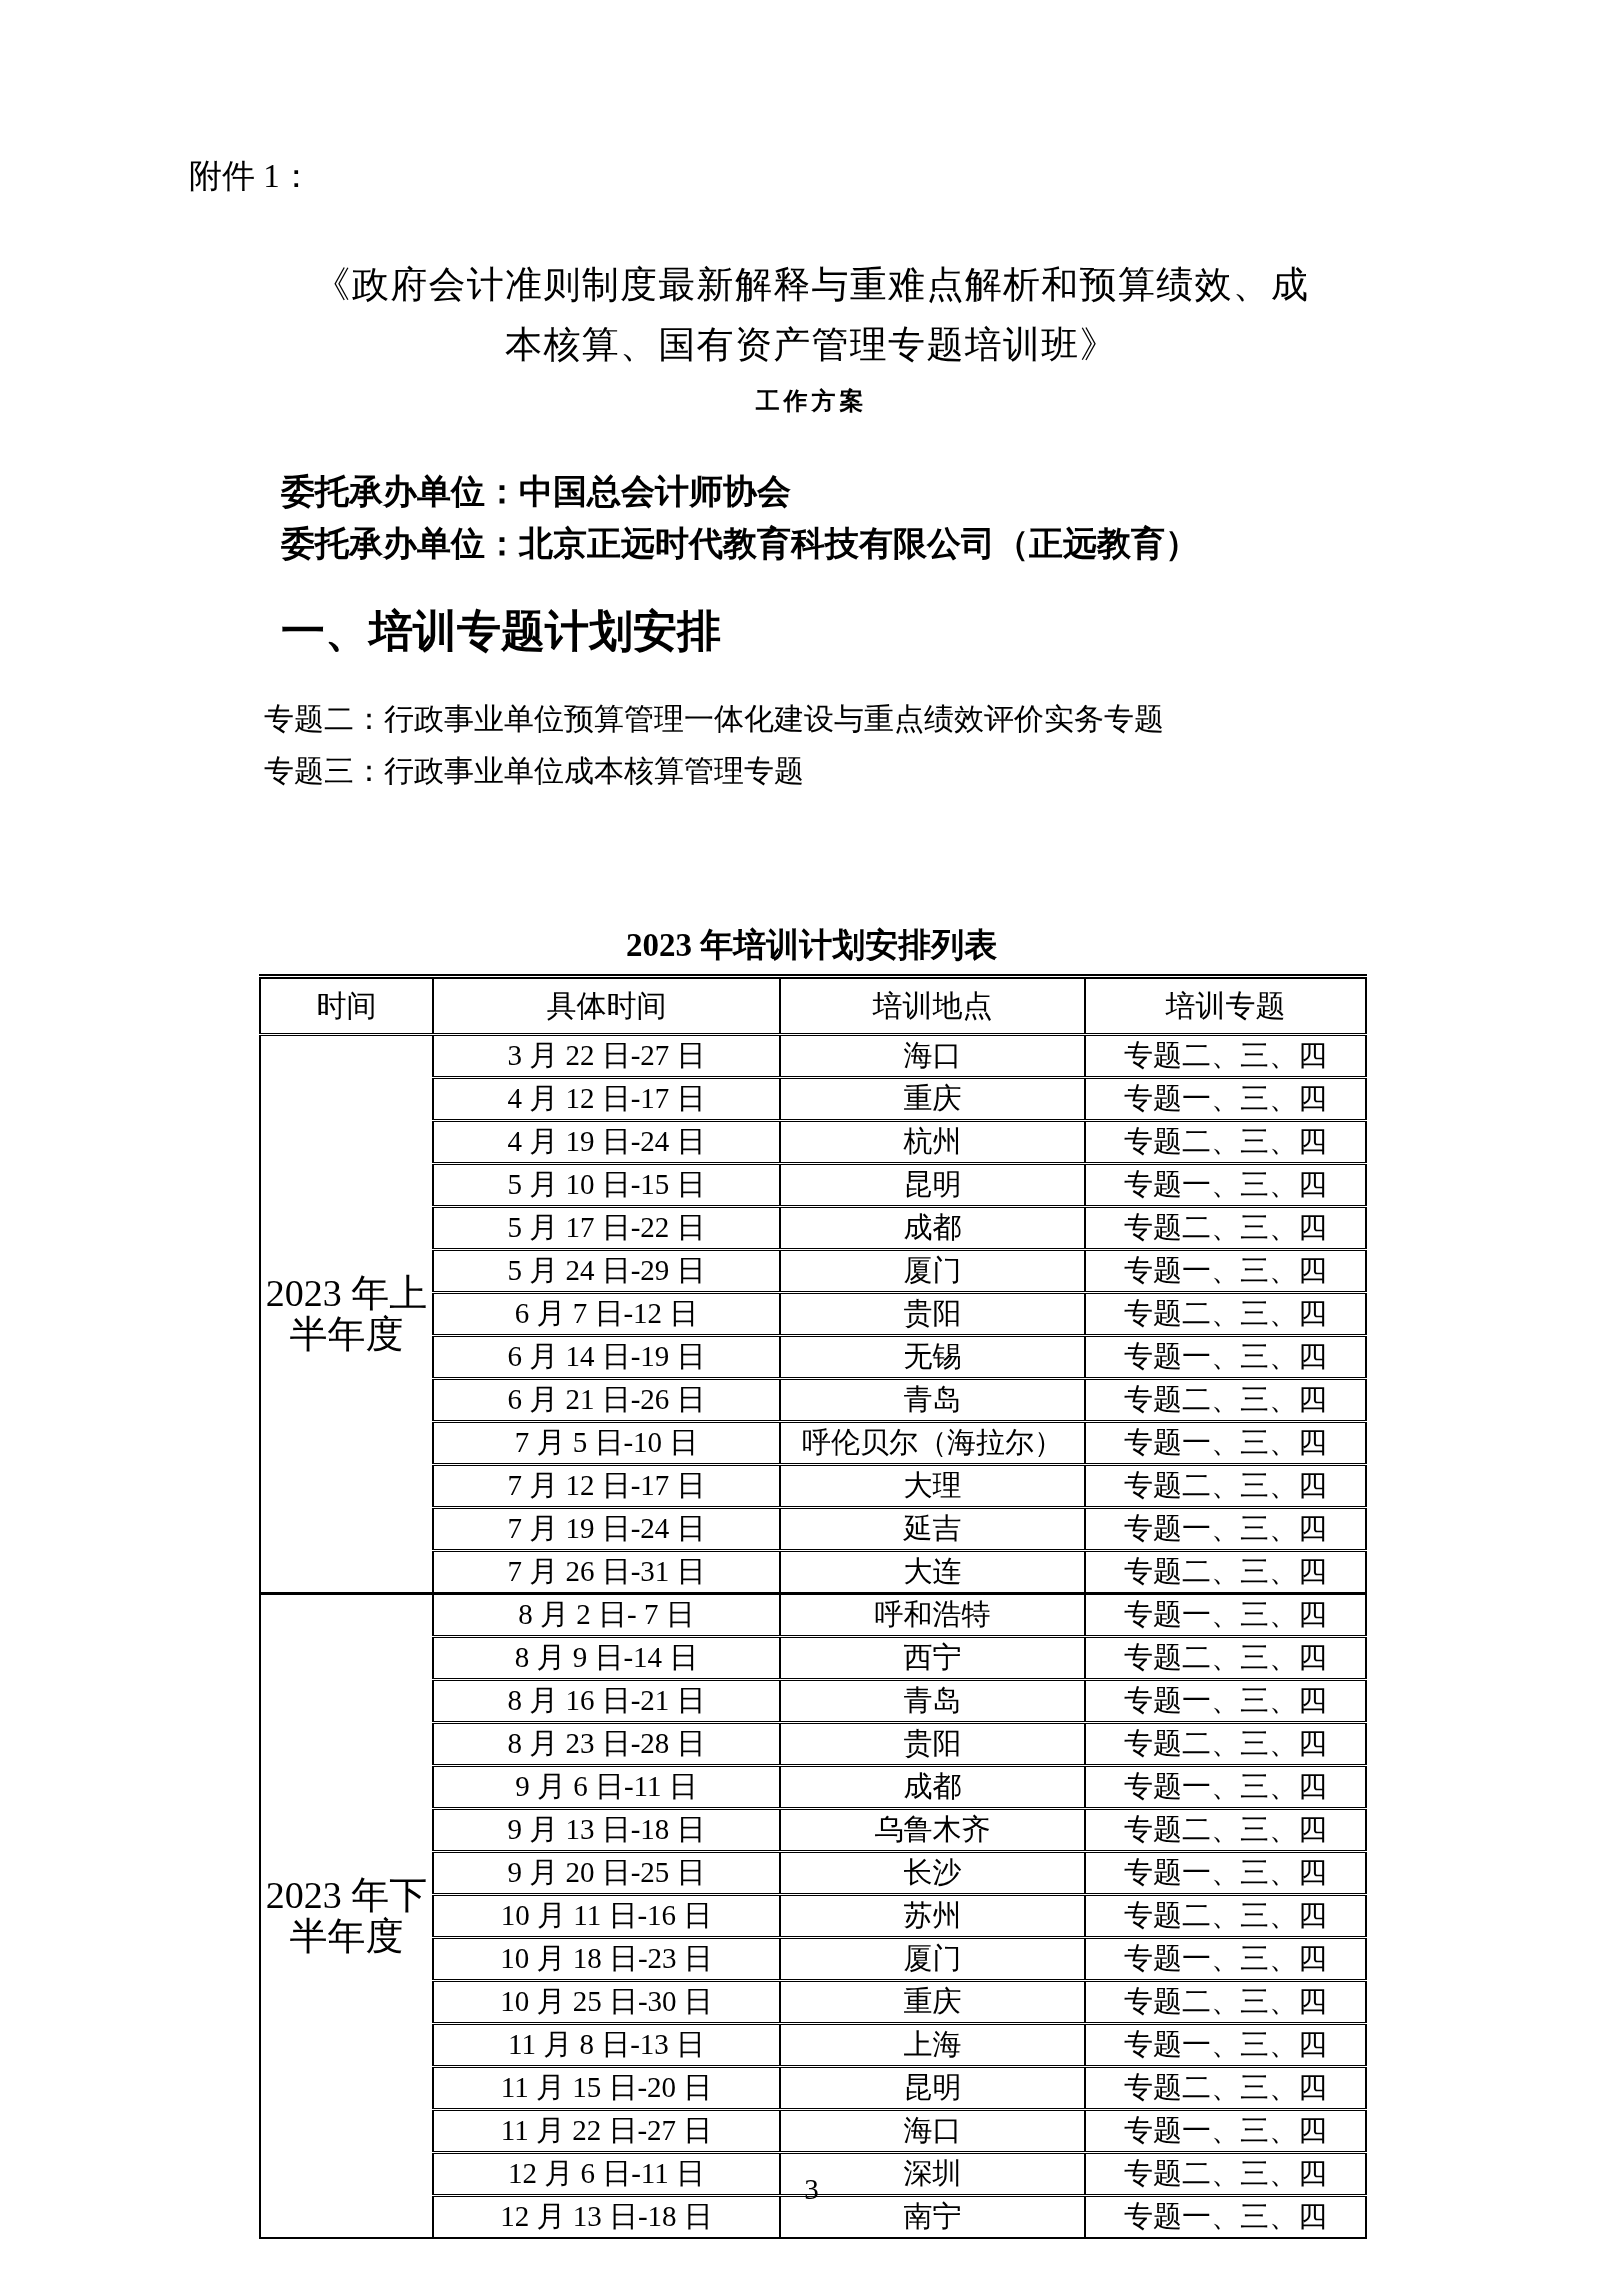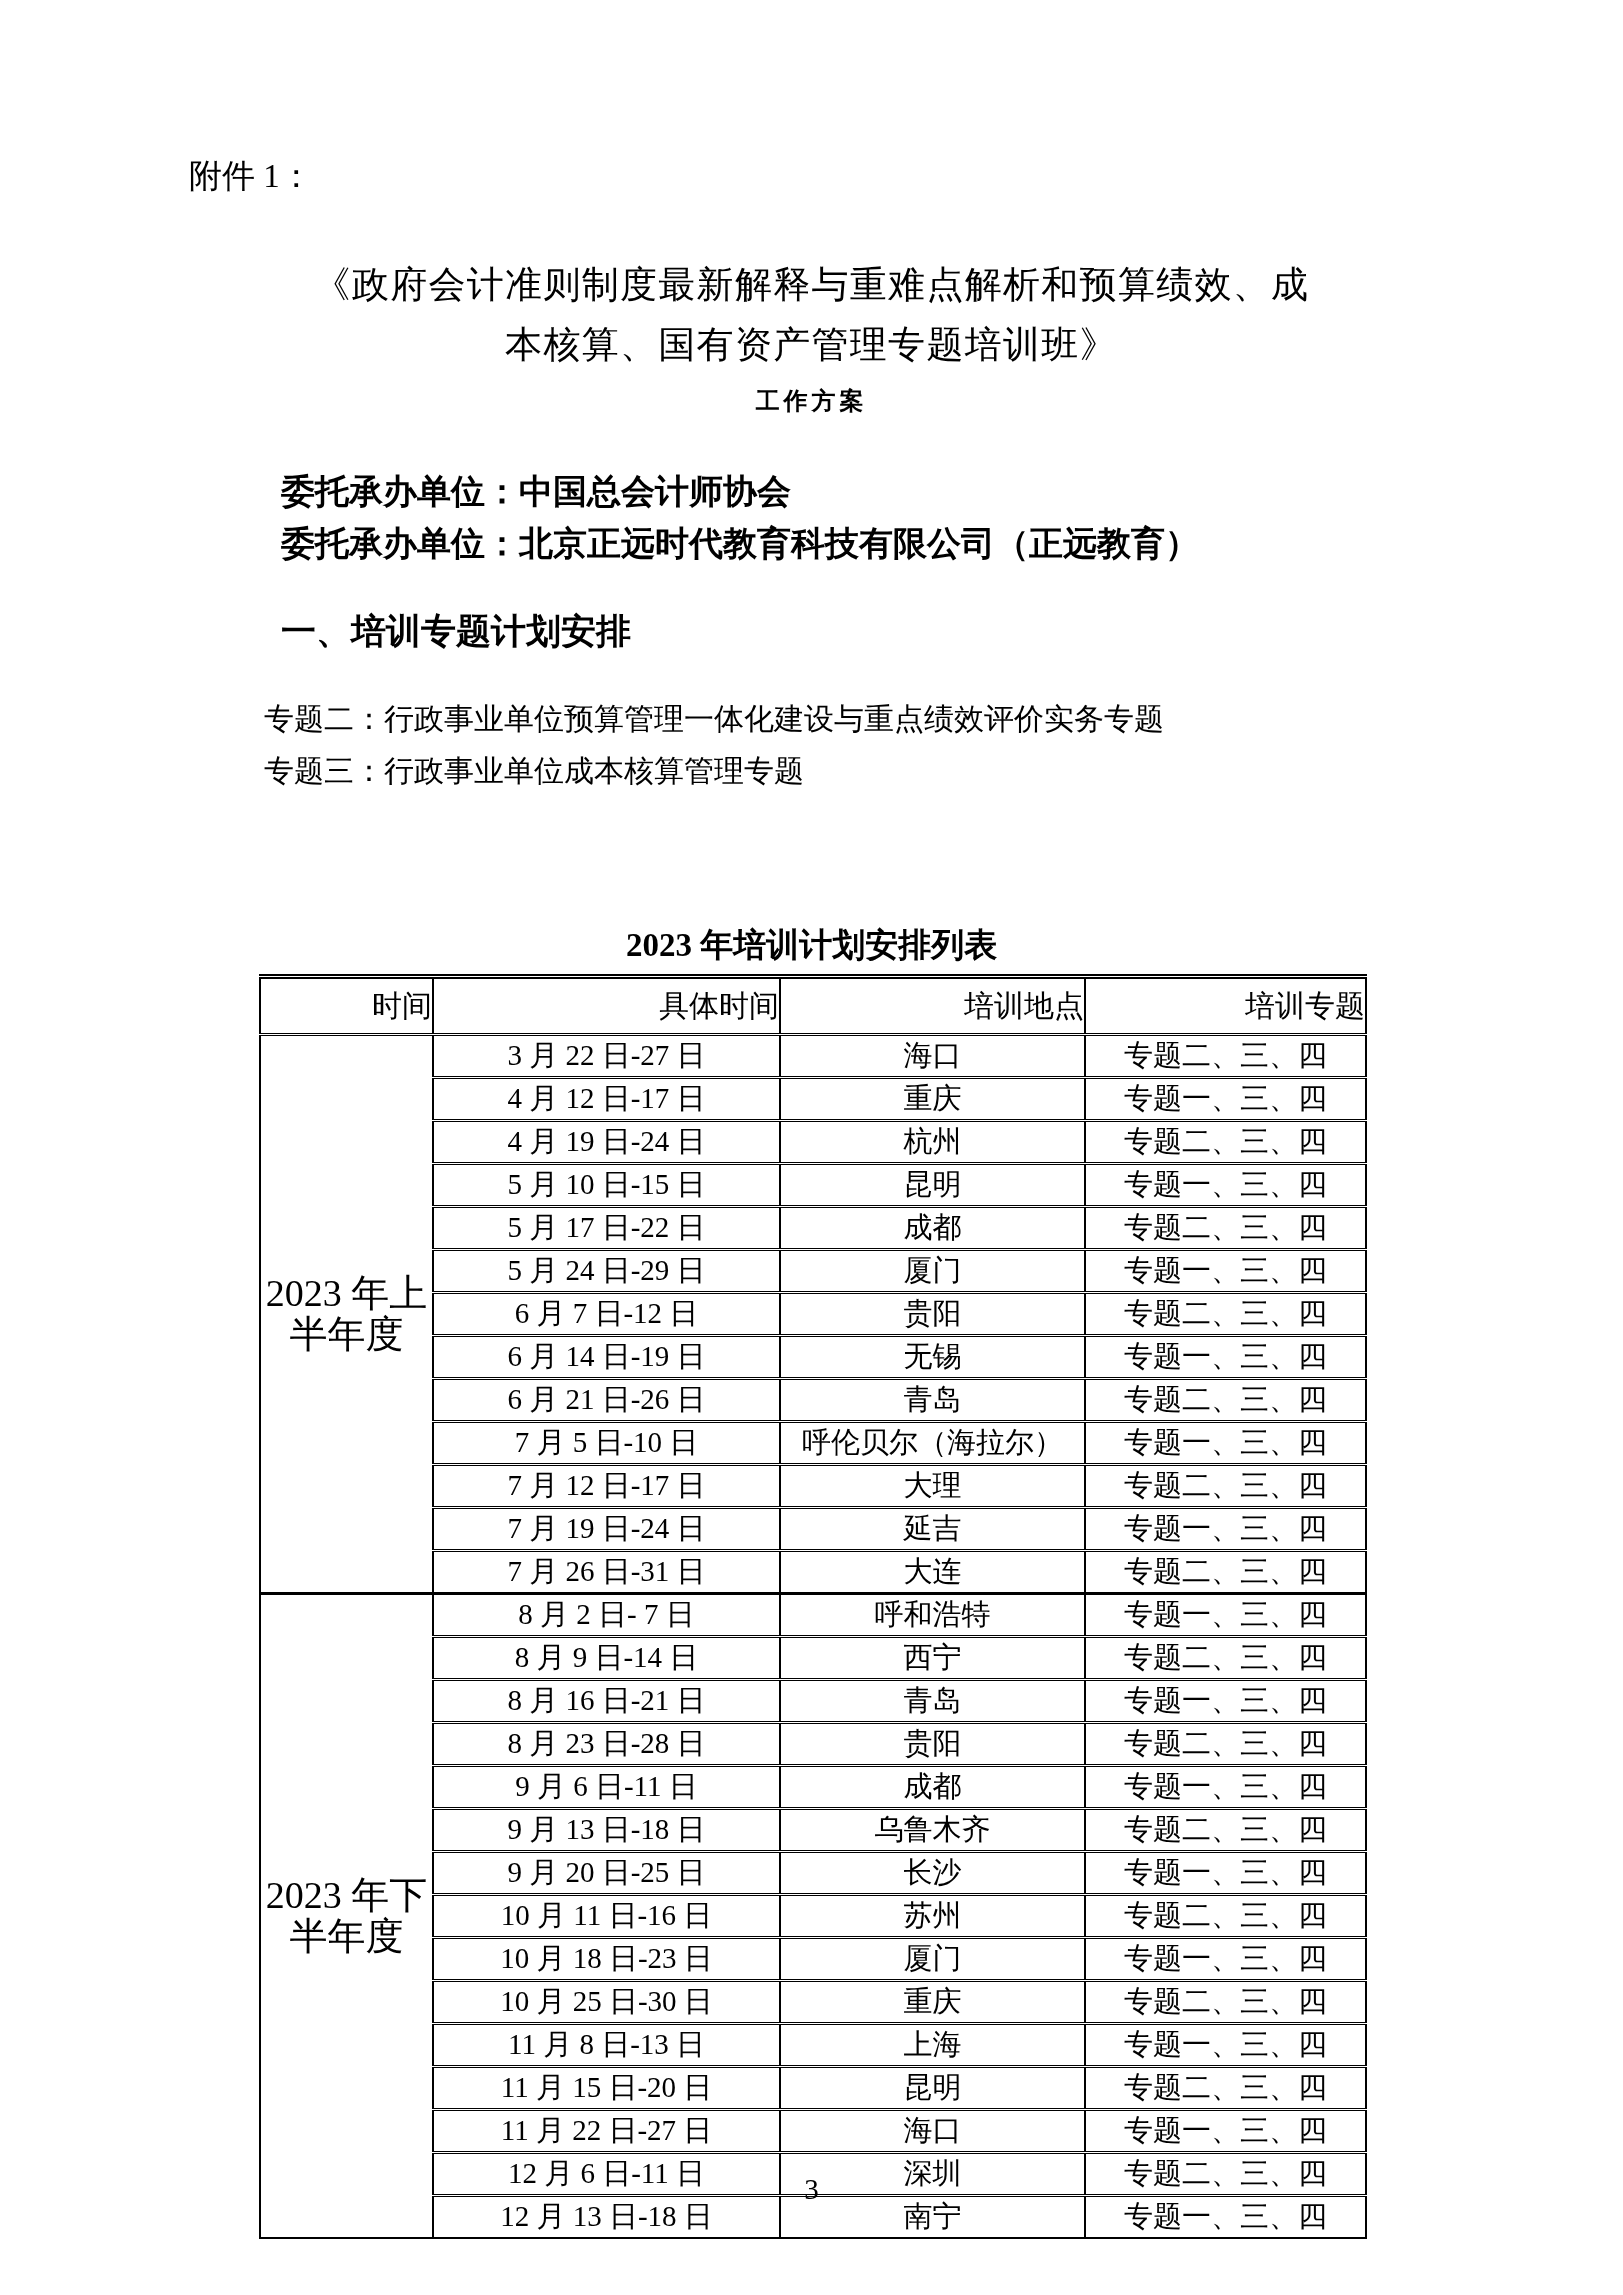--- a/index.html
+++ b/index.html
@@ -29,21 +29,21 @@
     line-height: 47px;
     letter-spacing: 3.9px;
   }
   #organizers {
     left: 281px; top: 466px;
     font-size: 34px; font-weight: bold;
     line-height: 52px;
   }
   #section-heading {
     left: 281px; top: 609px;
-    font-size: 35px; font-weight: bold;
+    font-size: 44px; font-weight: bold;
     line-height: 46px;
   }
   #topics {
     left: 264px; top: 693px;
     font-size: 30px;
     line-height: 52px;
   }
   #table-title {
     left: 0; right: 0; top: 922px;
     text-align: center;
@@ -68,21 +68,20 @@
     padding: 0;
     overflow: hidden;
     white-space: nowrap;
   }
   #schedule-table { border-top: 5.2px double #000; border-bottom: 2.6px solid #000; }
   #schedule-table thead th {
     height: 54px;
     font-size: 30px;
     font-weight: normal;
     border-bottom: 3.9px double #000;
-    text-align: right;
   }
   #schedule-table tbody td {
     height: 35px;
     font-size: 29px;
     border-top: 3.3px double #000;
   }
   #schedule-table tbody tr.group-start td { border-top: 3.9px solid #000; }
   #schedule-table td.period-cell {
     font-size: 38px;
     line-height: 41px;

